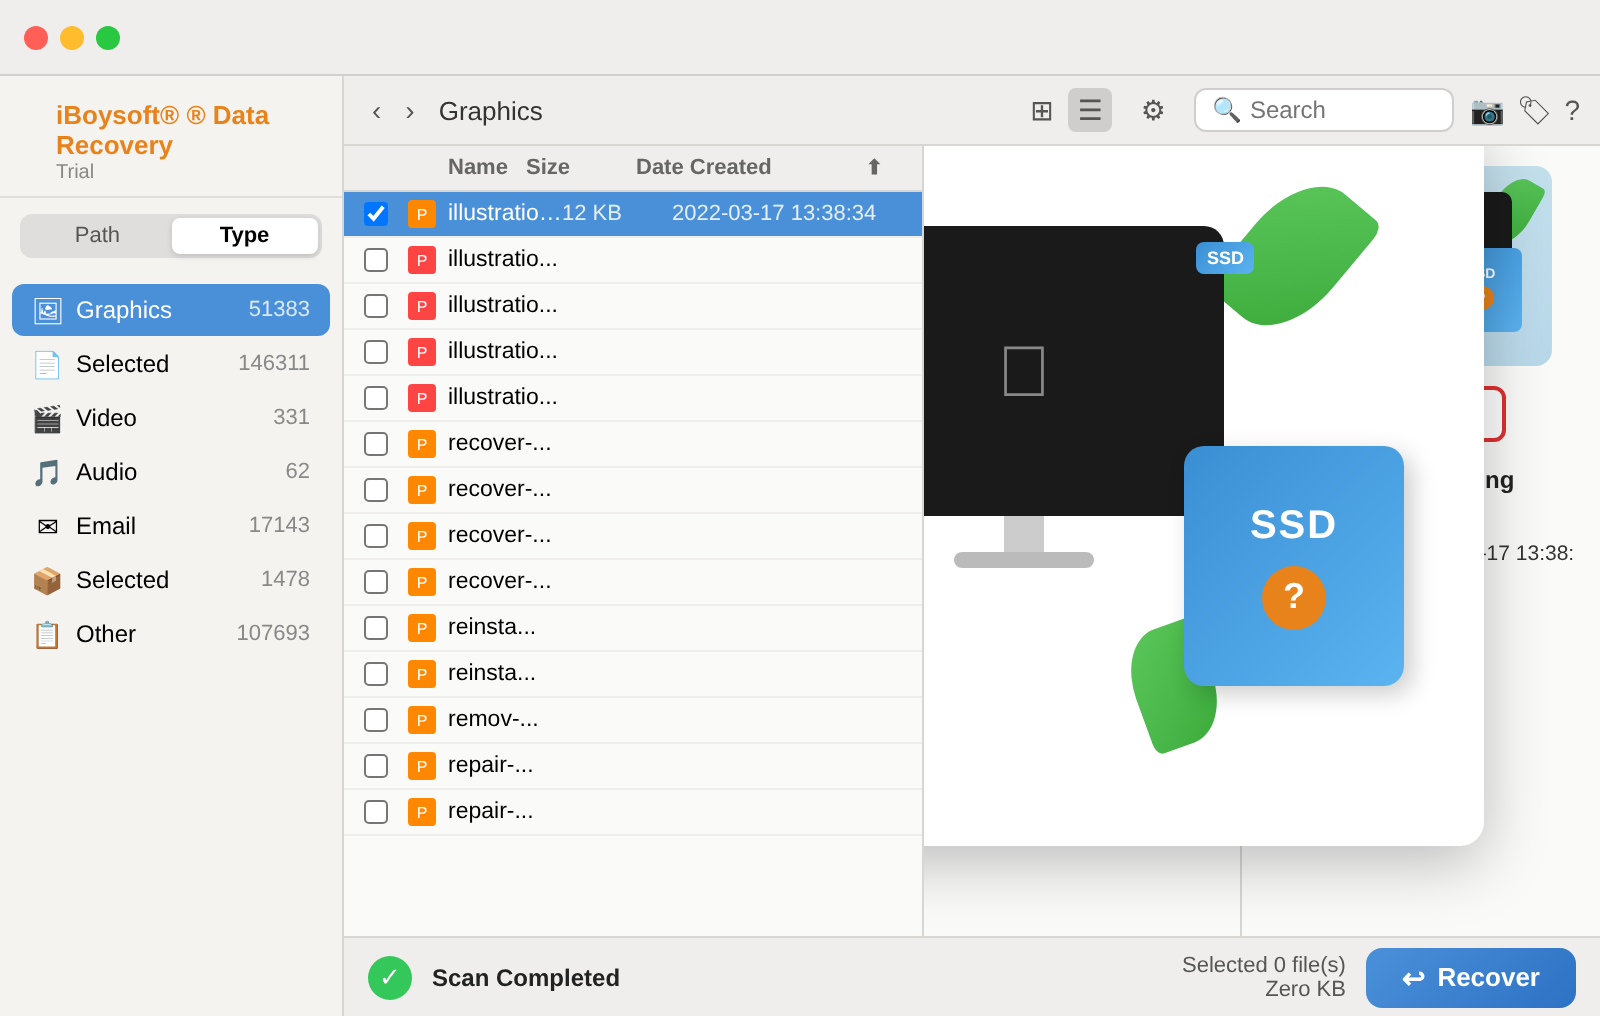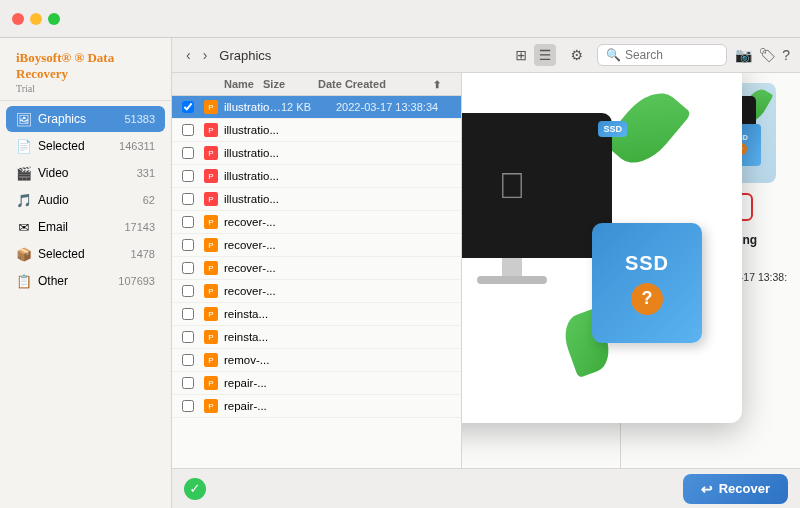--- a/index.html
+++ b/index.html
@@ -46,23 +46,22 @@
     
     .sidebar {
       width: 172px;
       background: #f5f3f0;
       border-right: 1px solid #d8d6d3;
       display: flex;
       flex-direction: column;
       flex-shrink: 0;
     }
     .sidebar-header {
-      padding: 12px 12px 6px 16px;
+      padding: 12px 12px 6px 28px;
       border-bottom: 1px solid #e0dedd;
-      font-family: Liberation Serif, serif;
     }
     .app-title {
       font-size: 13px;
       font-weight: 700;
       color: #2c2c2c;
     }
     .app-title span { color: #e8821a; }
     .trial-badge {
       font-size: 10px;
       color: #888;
@@ -657,20 +656,24 @@
 <div class="app-body">
 
   <div class="sidebar">
     <div class="sidebar-header">
       <div class="app-title">
         <span>iBoysoft</span><span>®</span> <span>® Data Recovery</span>
       </div>
       <div class="trial-badge">Trial</div>
     </div>
 
+    <div class="sidebar-tabs">
+      <div class="sidebar-tab">Path</div>
+      <div class="sidebar-tab active">Type</div>
+    </div>
 
     <div class="sidebar-items">
       <div class="sidebar-item active">
         <div class="sidebar-item-icon">🖼</div>
         <span class="sidebar-item-label">Graphics</span>
         <span class="sidebar-item-count">51383</span>
       </div>
       <div class="sidebar-item">
         <div class="sidebar-item-icon">📄</div>
         <span class="sidebar-item-label">Selected</span>
@@ -962,22 +965,27 @@
             </div>
           </div>
 
         </div>
       </div>
     </div>
 
     <div class="status-bar">
       <div class="scan-complete-icon">✓</div>
       <div>
+        <div class="scan-status-text">Scan Completed</div>
       </div>
       <div class="status-spacer"></div>
+      <div class="selected-info">
+        <div>Selected 0 file(s)</div>
+        <div>Zero KB</div>
+      </div>
       <button class="recover-btn">
         <span class="recover-btn-icon">↩</span>
         <span>Recover</span>
       </button>
     </div>
 
   </div>
 </div>
 
 </body></html>

